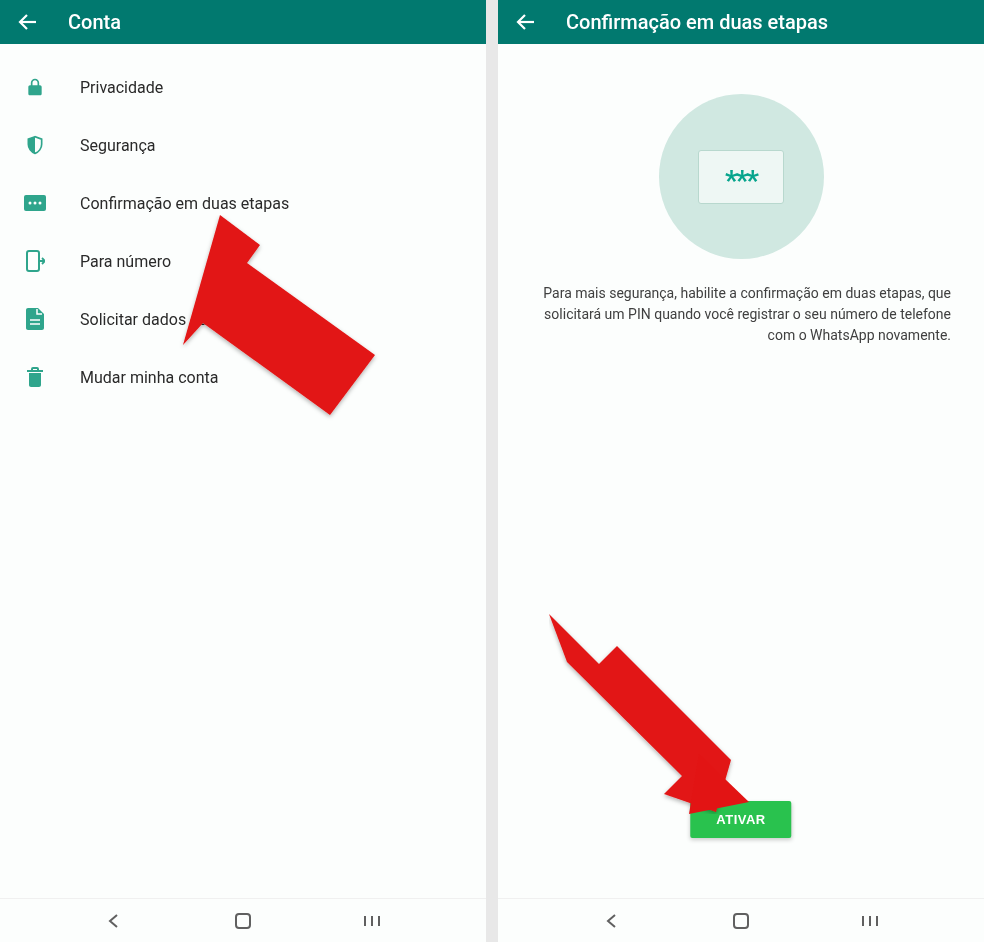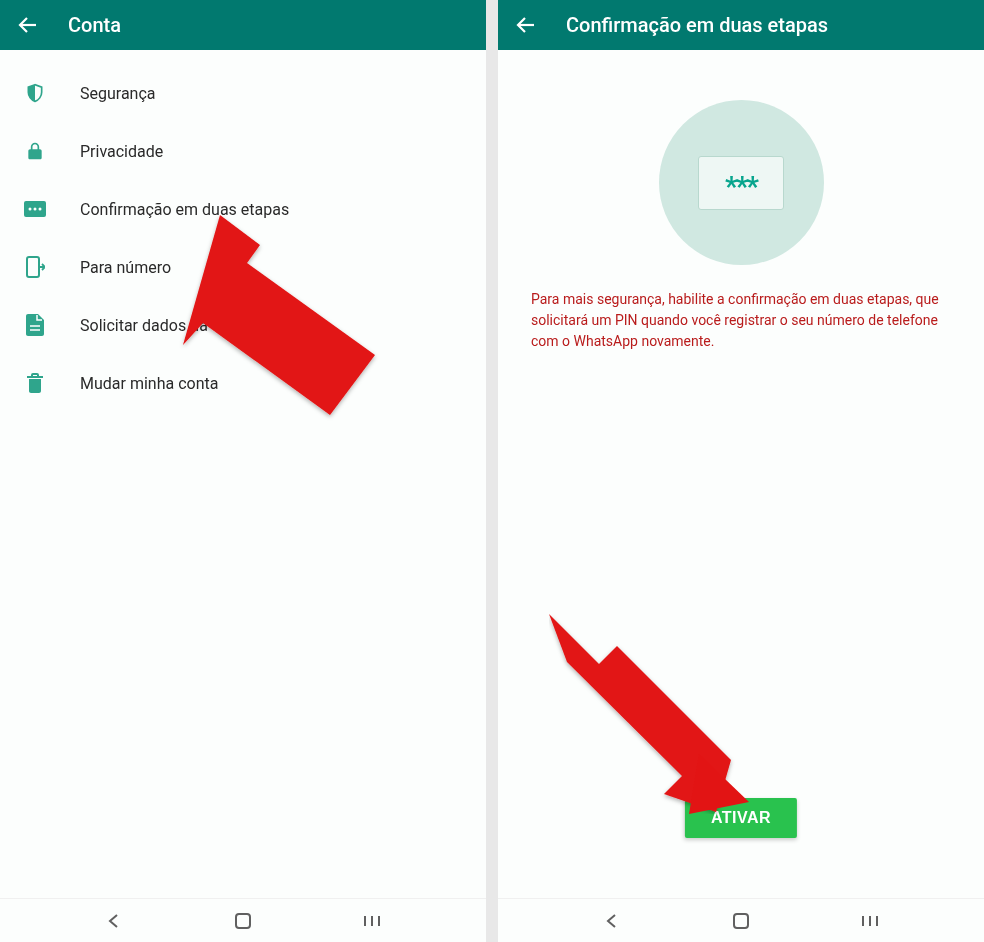--- a/index.html
+++ b/index.html
@@ -15,21 +15,21 @@
       flex: 1;
       background: #fcfefd;
       display: flex;
       flex-direction: column;
       position: relative;
       overflow: hidden;
     }
     .header {
       background: #01796f;
       color: #fff;
-      height: 50px;
+      height: 44px;
       display: flex;
       align-items: center;
       padding: 0 16px;
       gap: 28px;
     }
     .back-icon {
       width: 24px;
       height: 24px;
       display: flex;
       align-items: center;
@@ -93,36 +93,36 @@
     }
     .pin-stars {
       color: #07a58d;
       font-size: 28px;
       font-weight: bold;
       letter-spacing: -2px;
       line-height: 1;
       margin-top: 8px;
     }
     .description {
-      color: #b91c1c;
+      color: #404040;
       font-size: 14px;
-      text-align: left;
+      text-align: right;
       line-height: 1.5;
       max-width: 420px;
     }
     .activate-button {
       position: absolute;
       bottom: 60px;
       left: 50%;
       transform: translateX(-50%);
       background: #29c24e;
       color: #fff;
       border: none;
       padding: 11px 26px;
-      font-size: 16px;
+      font-size: 13px;
       font-weight: 600;
       letter-spacing: 0.5px;
       cursor: pointer;
       box-shadow: 0 2px 4px rgba(0,0,0,0.2);
       border-radius: 2px;
     }
     .nav-bar {
       height: 44px;
       display: flex;
       align-items: center;
@@ -165,35 +165,35 @@
         <line x1="20" y1="12" x2="4" y2="12"></line>
         <polyline points="11 5 4 12 11 19"></polyline>
       </svg>
     </div>
     <div class="header-title">Conta</div>
   </div>
 
   <div class="menu-list">
     <div class="menu-item">
       <div class="menu-icon">
+        <svg width="20" height="20" viewBox="0 0 24 24" fill="#2fa58c">
+          <path d="M12 2C9.2 2 7 4.2 7 7v3H6c-1.1 0-2 .9-2 2v8c0 1.1.9 2 2 2h12c1.1 0 2-.9 2-2v-8c0-1.1-.9-2-2-2h-1V7c0-2.8-2.2-5-5-5zm0 2c1.7 0 3 1.3 3 3v3H9V7c0-1.7 1.3-3 3-3z"></path>
+        </svg>
+      </div>
+      <div class="menu-label">Privacidade</div>
+    </div>
+
+    <div class="menu-item">
+      <div class="menu-icon">
         <svg width="20" height="20" viewBox="0 0 24 24" fill="none" stroke="#2fa58c" stroke-width="2">
           <path d="M12 2 L4 5 v6 c0 5 3.4 9.6 8 11 4.6-1.4 8-6 8-11V5l-8-3z" fill="none"></path>
           <path d="M12 2 L4 5 v6 c0 5 3.4 9.6 8 11 V2z" fill="#2fa58c" stroke="none"></path>
         </svg>
       </div>
       <div class="menu-label">Segurança</div>
-    </div>
-
-    <div class="menu-item">
-      <div class="menu-icon">
-        <svg width="20" height="20" viewBox="0 0 24 24" fill="#2fa58c">
-          <path d="M12 2C9.2 2 7 4.2 7 7v3H6c-1.1 0-2 .9-2 2v8c0 1.1.9 2 2 2h12c1.1 0 2-.9 2-2v-8c0-1.1-.9-2-2-2h-1V7c0-2.8-2.2-5-5-5zm0 2c1.7 0 3 1.3 3 3v3H9V7c0-1.7 1.3-3 3-3z"></path>
-        </svg>
-      </div>
-      <div class="menu-label">Privacidade</div>
     </div>
 
     <div class="menu-item">
       <div class="menu-icon">
         <svg width="22" height="16" viewBox="0 0 22 16">
           <rect x="0" y="0" width="22" height="16" rx="2" fill="#2fa58c"></rect>
           <circle cx="6" cy="8" r="1.5" fill="#fff"></circle>
           <circle cx="11" cy="8" r="1.5" fill="#fff"></circle>
           <circle cx="16" cy="8" r="1.5" fill="#fff"></circle>
         </svg>

